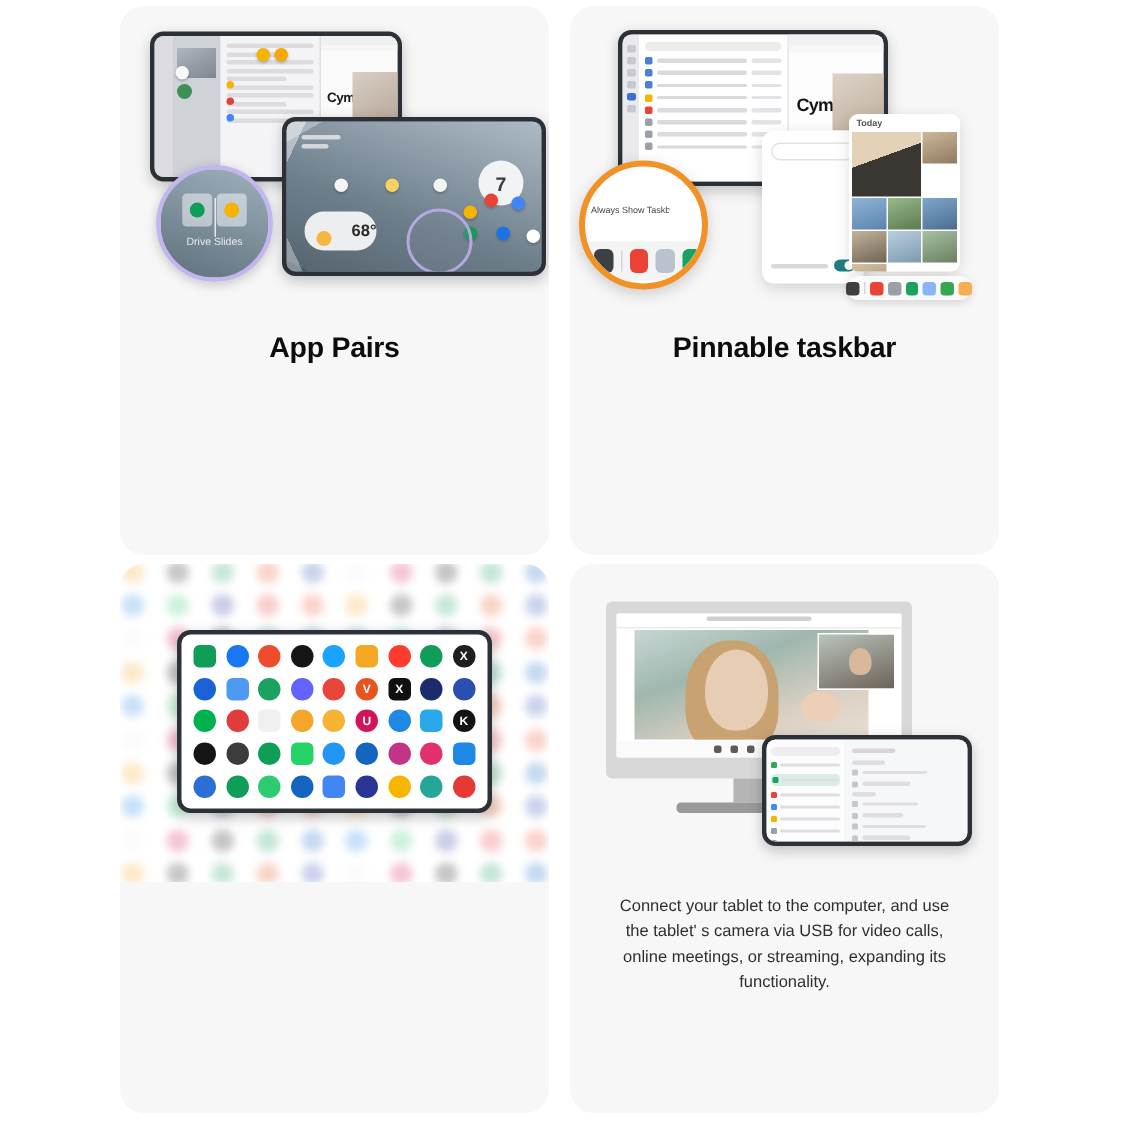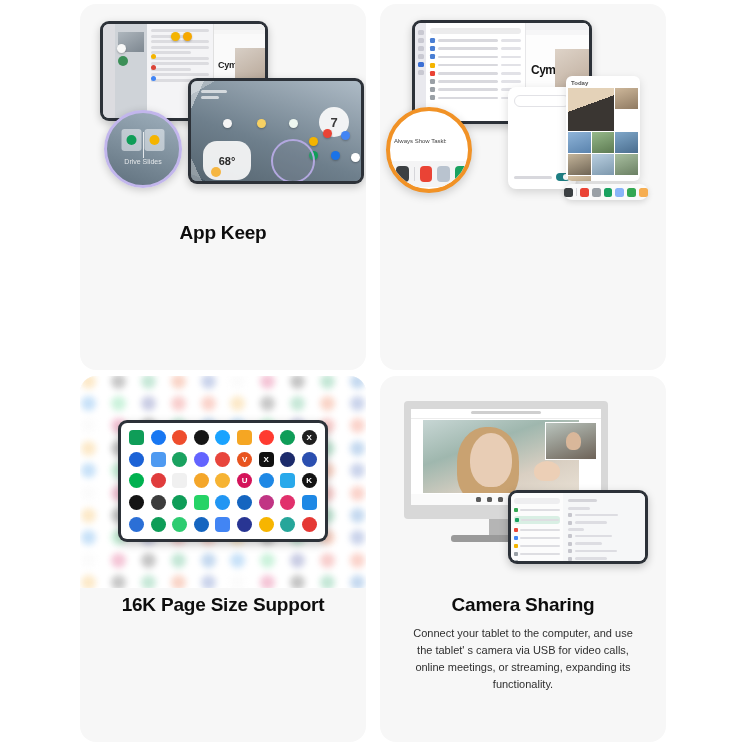--- a/index.html
+++ b/index.html
@@ -97,23 +97,23 @@
     background:
       linear-gradient(115deg, rgba(255,255,255,.45) 0 6%, transparent 6% 12%),
       linear-gradient(65deg, rgba(255,255,255,.35) 0 5%, transparent 5% 14%),
       linear-gradient(150deg, rgba(255,255,255,.30) 0 7%, transparent 7% 16%),
       linear-gradient(25deg, rgba(20,40,60,.25) 0 4%, transparent 4% 13%),
       linear-gradient(200deg,#aebbc6,#6e7f8c 60%,#55646f);
   }
   .wall-text { position:absolute; left:10px; top:9px; }
   .wall-text i { display:block; height:3px; background:rgba(255,255,255,.65); border-radius:2px; margin-bottom:3px;}
   .weather-pill {
-    position:absolute; left:12px; top:60px; width:48px; height:39px;
+    position:absolute; left:12px; top:60px; width:48px; height:26px;
     background:rgba(248,248,248,.92); border-radius:14px;
-    display:flex; align-items:center; justify-content:center; gap:3px;
+    display:flex; align-items:center; justify-content:flex-end; gap:3px;
   }
   .weather-pill .temp { font-size:11px; font-weight:bold; color:#2a2a2a; }
   .sun-icon { position:absolute; left:8px; bottom:3px; width:10px; height:10px;
     border-radius:50%; background:#f5b642; }
   .appicon { position:absolute; width:9px; height:9px; border-radius:50%;
     box-shadow:0 1px 2px rgba(0,0,0,.25); }
   .clock-circle { position:absolute; right:12px; top:26px; width:30px; height:30px;
     border-radius:50%; background:rgba(250,250,250,.93);
     display:flex; align-items:center; justify-content:center;
     font-size:13px; font-weight:bold; color:#3b3b3b; }
@@ -340,21 +340,21 @@
                 <span class="mag-ic" style="background:#0f9d58;"></span>
               </span>
             <span class="mag-tile">
                 <span class="mag-ic" style="background:#f4b400;"></span>
               </span>
           </div>
           <span class="mag-label">Drive  Slides</span>
         </div>
 
       </div>
-      <div class="card-title">App Keep</div>
+      <div class="card-title">App Pairs</div>
     </div>
 
     <div class="card">
       <div class="card-media">
 
         <div class="tablet c2-tab">
           <div class="screen">
             <div class="c2-rail">
               <div class="ri"></div>
                 <div class="ri"></div>
@@ -457,20 +457,21 @@
           <div class="mo-dock">
             <span class="mo-ic" style="background:#3c4043;"></span>
             <span class="tb-sep" style="height:14px;"></span>
             <span class="mo-ic" style="background:#ea4335;"></span>
             <span class="mo-ic" style="background:#b9c3cf;"></span>
             <span class="mo-ic" style="background:#1aa260;"></span>
           </div>
         </div>
 
       </div>
+      <div class="card-title">Pinnable taskbar</div>
     </div>
 
     <div class="card">
       <div class="card-media">
         <div class="c3-bg">
           <div class="icon-field" id="icon-field">
               <span class="field-ic" style="background: rgb(245, 166, 35); opacity: 0.45;"></span>
               <span class="field-ic" style="background: rgb(31, 31, 31); opacity: 0.45;"></span>
               <span class="field-ic" style="background: rgb(26, 162, 96); opacity: 0.45;"></span>
               <span class="field-ic" style="background: rgb(232, 84, 31); opacity: 0.45;"></span>
@@ -617,21 +618,20 @@
                 <span class="wall-ic" style="background: rgb(21, 101, 192);"></span>
                 <span class="wall-ic sq" style="background: rgb(66, 133, 244);"></span>
                 <span class="wall-ic" style="background: rgb(40, 53, 147);"></span>
                 <span class="wall-ic" style="background: rgb(247, 181, 0);"></span>
                 <span class="wall-ic" style="background: rgb(38, 166, 154);"></span>
                 <span class="wall-ic" style="background: rgb(229, 57, 53);"></span>
               </div>
           </div>
         </div>
       </div>
-      <div class="card-title">16K Page Size Support</div>
     </div>
 
     <div class="card">
       <div class="card-media">
 
         <div class="monitor">
           <div class="monitor-frame">
             <div class="monitor-screen">
               <div class="mon-titlebar">
                 <span class="mon-title-txt"></span>
@@ -722,18 +722,17 @@
               <div class="c4-rrow">
                   <span class="rc"></span>
                   <span class="rt" style="width:44%;"></span>
                 </div>
 
             </div>
           </div>
         </div>
 
       </div>
-      <div class="card-title">Camera Sharing</div>
       <div class="card-body">Connect your tablet to the computer, and use the tablet' s camera via USB for video calls, online meetings, or streaming, expanding its functionality.</div>
     </div>
 
   </div>
 </div>
 
 </body></html>

